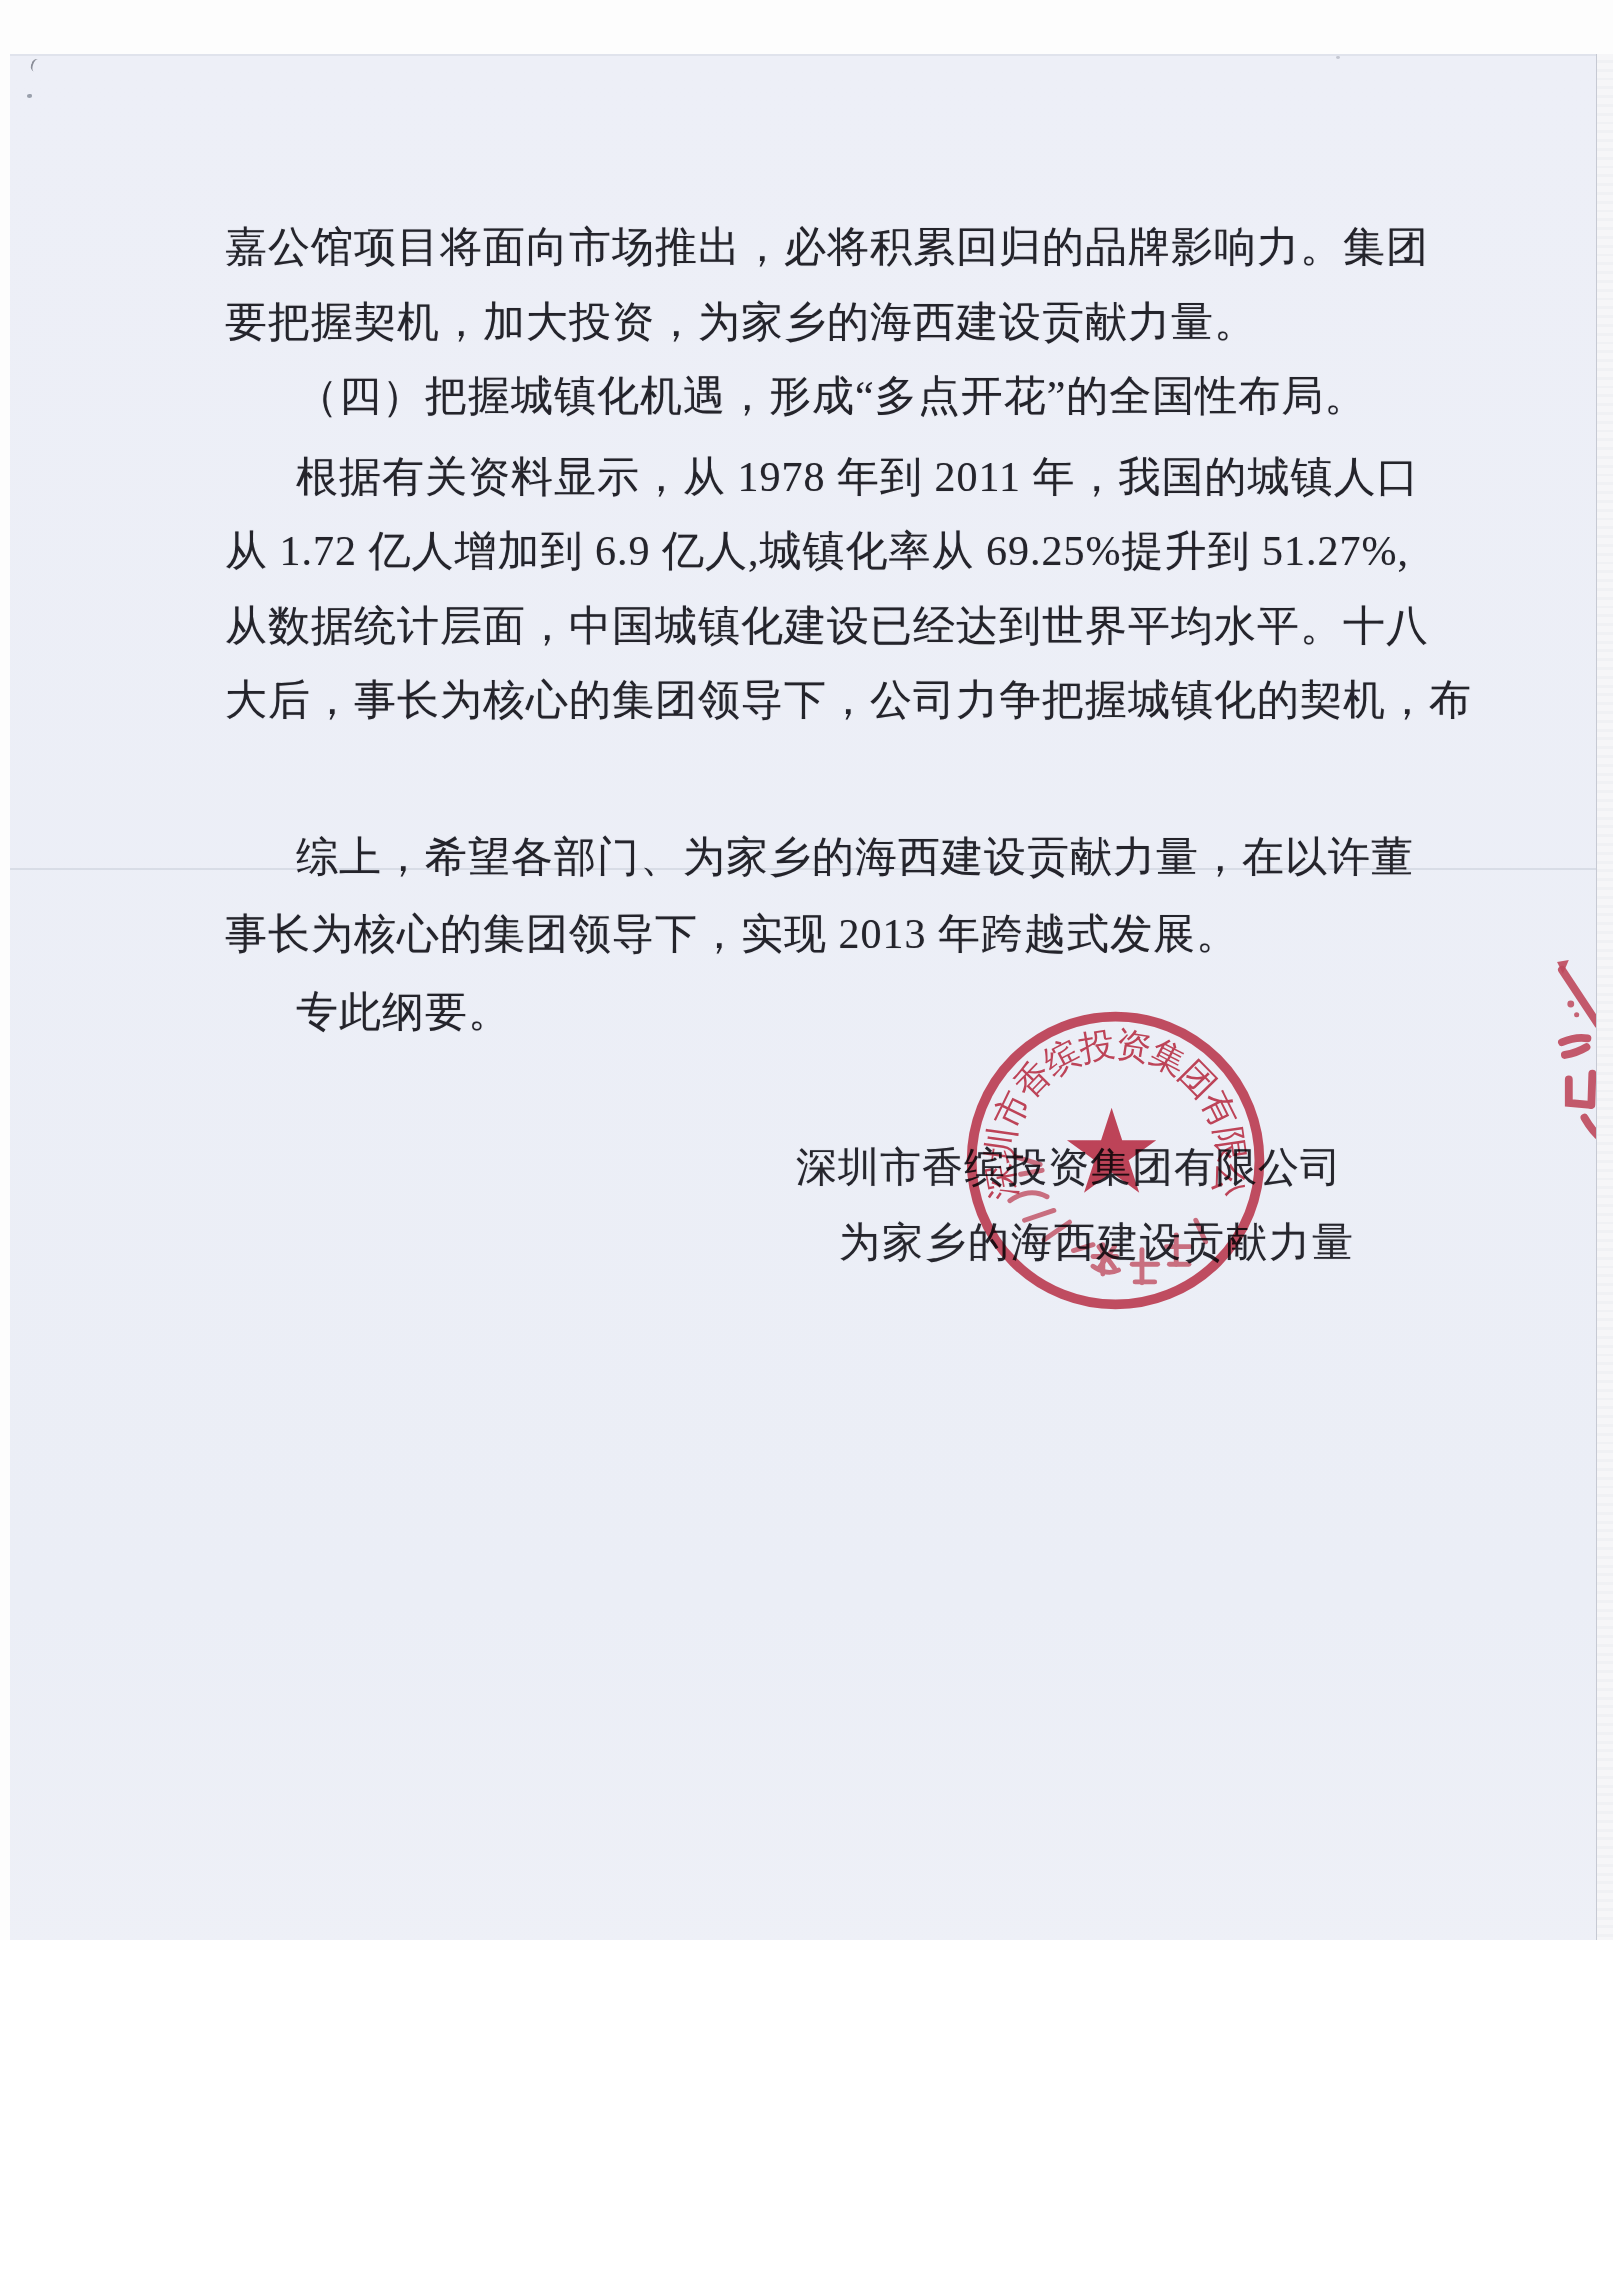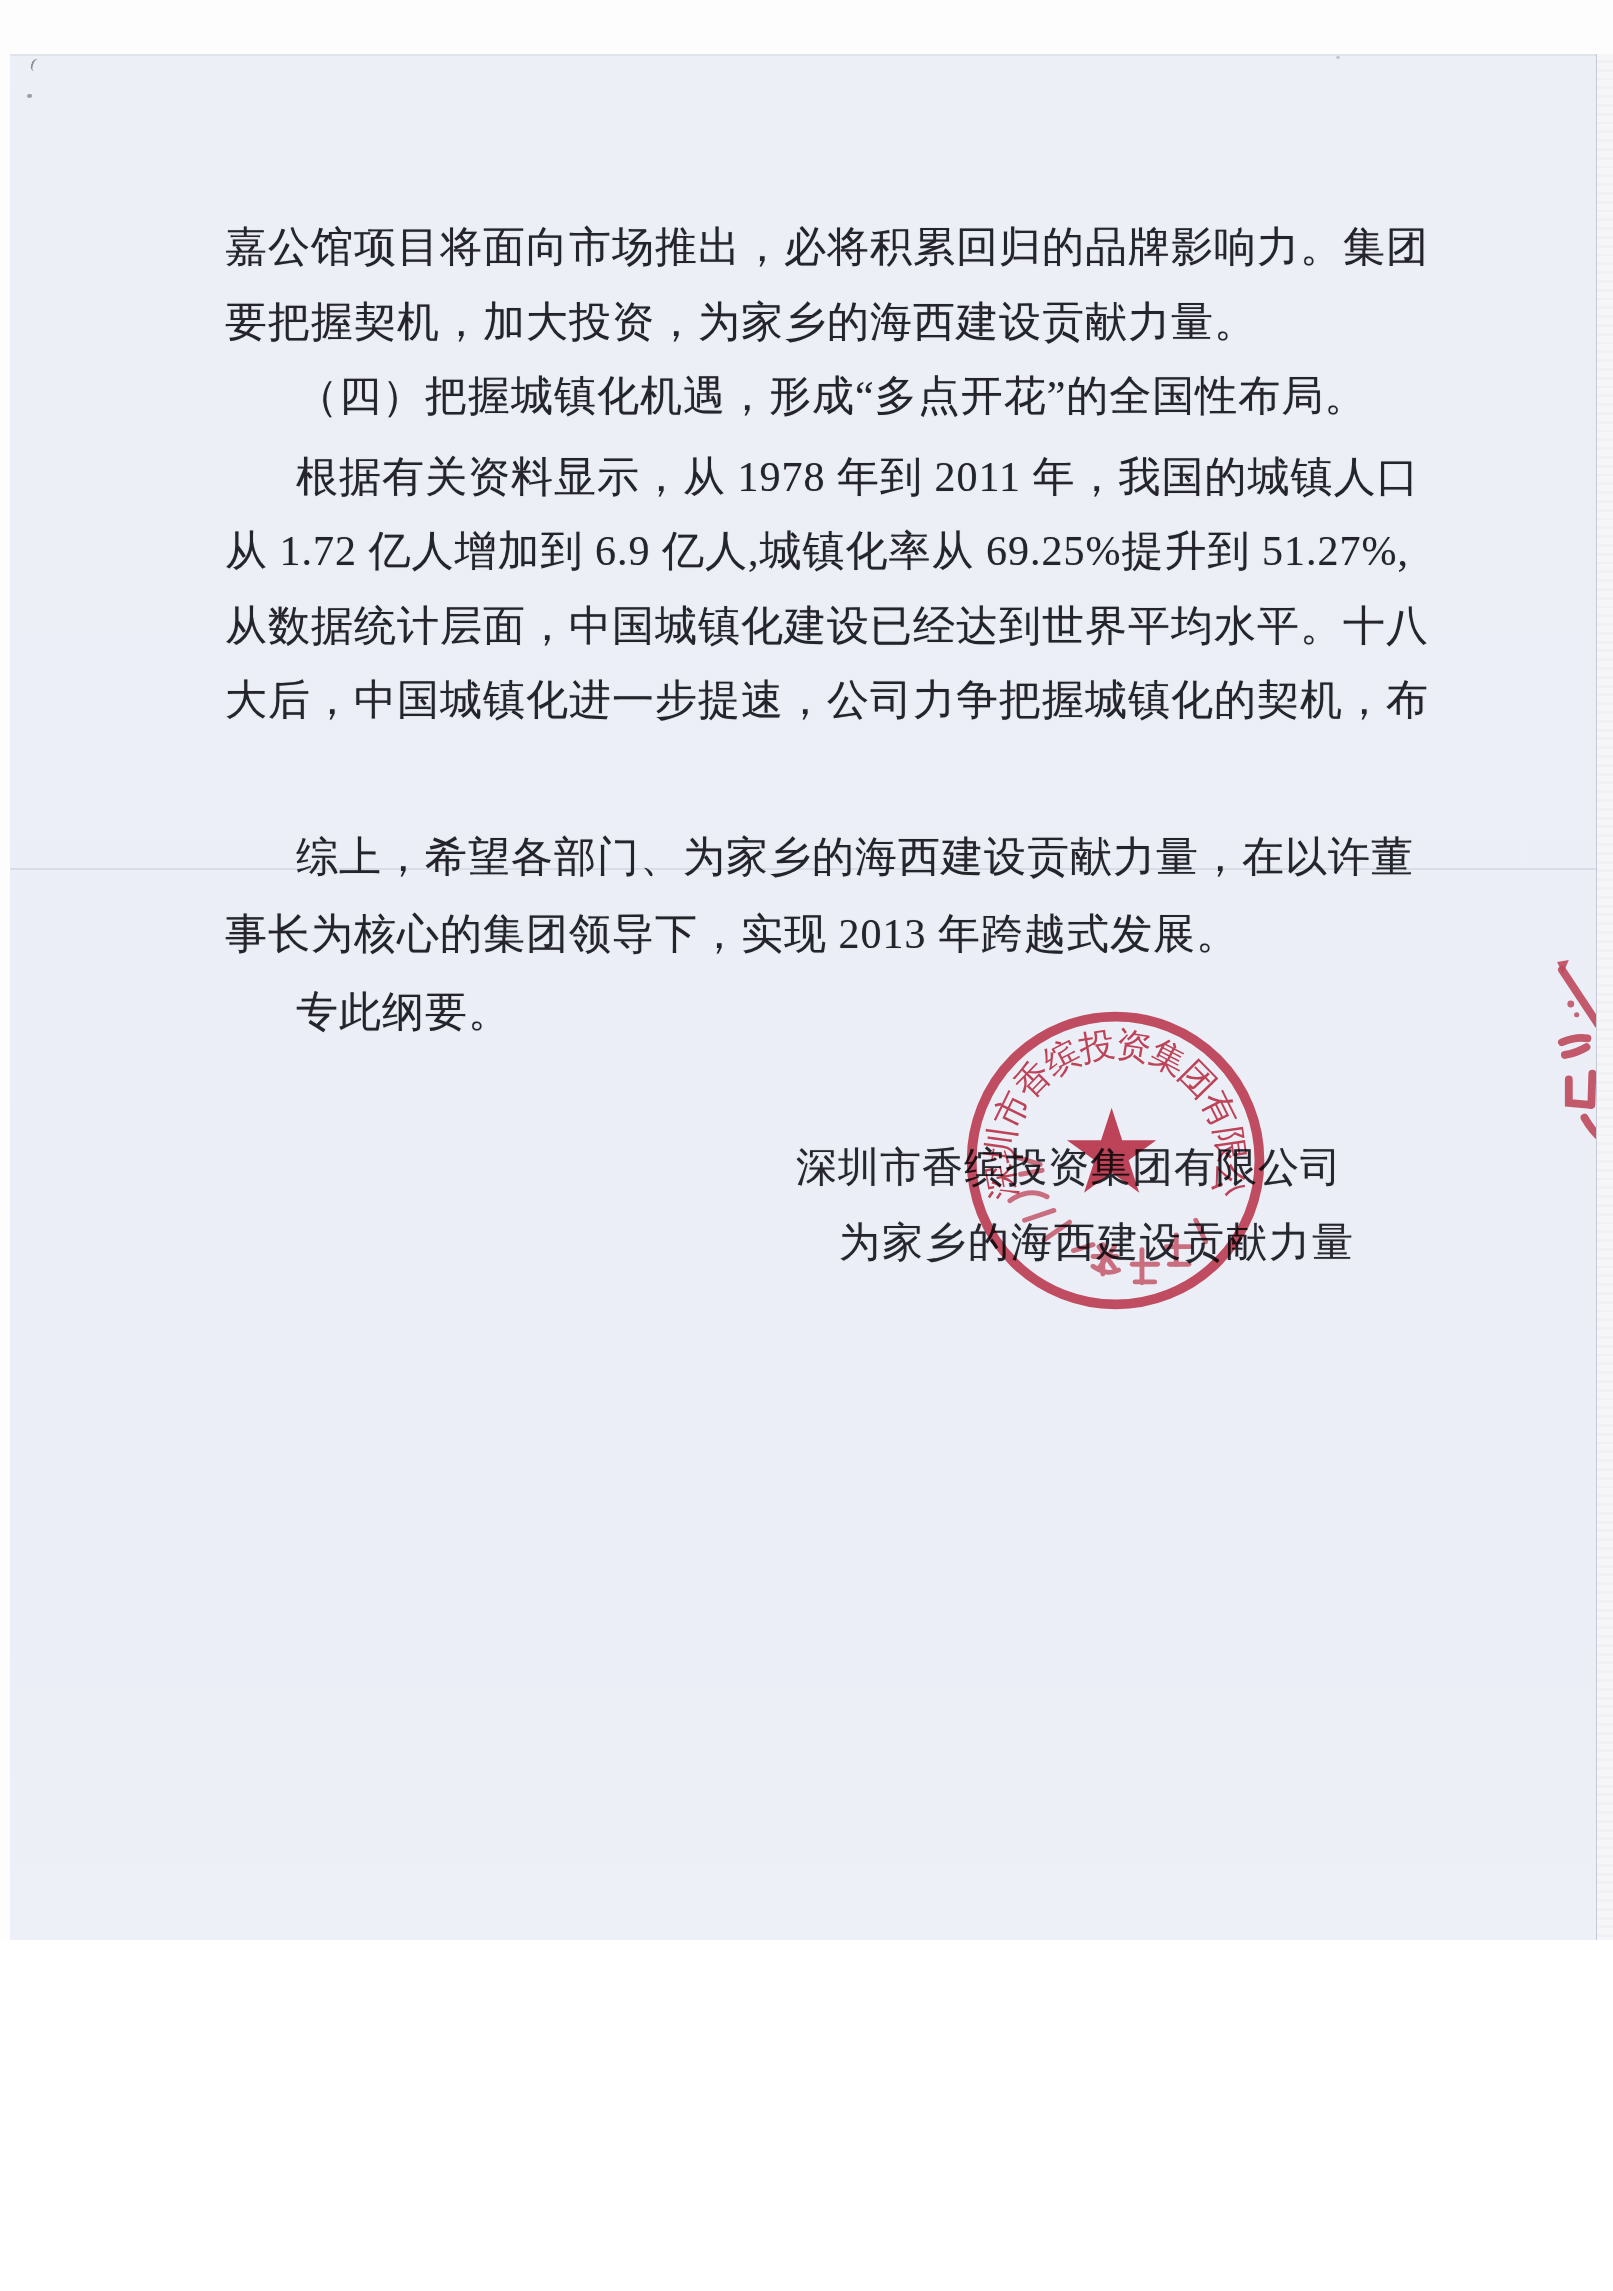--- a/index.html
+++ b/index.html
@@ -79,21 +79,21 @@
   <div class="speck1"></div>
   <div class="speck2"></div>
   <div class="speck3"></div>
 
   <div class="line" style="top:223px">嘉公馆项目将面向市场推出，必将积累回归的品牌影响力。集团</div>
   <div class="line" style="top:298px">要把握契机，加大投资，为家乡的海西建设贡献力量。</div>
   <div class="line indent" style="top:372px">（四）把握城镇化机遇，形成“多点开花”的全国性布局。</div>
   <div class="line indent" style="top:453px">根据有关资料显示，从 1978 年到 2011 年，我国的城镇人口</div>
   <div class="line" style="top:527px">从 1.72 亿人增加到 6.9 亿人,城镇化率从 69.25%提升到 51.27%,</div>
   <div class="line" style="top:602px">从数据统计层面，中国城镇化建设已经达到世界平均水平。十八</div>
-  <div class="line" style="top:676px">大后，中国城镇化进一步提速，公司力争把握城镇化的契机，布</div>
+  <div class="line" style="top:676px">大后，事长为核心的集团领导下，公司力争把握城镇化的契机，布</div>
   <div class="line indent" style="top:833px">综上，希望各部门、为家乡的海西建设贡献力量，在以许董</div>
   <div class="line" style="top:910px">事长为核心的集团领导下，实现 2013 年跨越式发展。</div>
   <div class="line indent" style="top:988px">专此纲要。</div>
 
   <div class="sig">深圳市香缤投资集团有限公司</div>
   <div class="date">为家乡的海西建设贡献力量</div>
 
   <svg class="seal" viewBox="0 0 330 330">
     <circle cx="163" cy="164" r="147" fill="none" stroke-width="10" opacity="0.95" stroke="#c93a4e"></circle>
     <polygon points="159,110 169.8,143.2 204.6,143.2 176.4,163.7 187.2,196.8 159,176.3 130.8,196.8 141.6,163.7 113.4,143.2 148.2,143.2" fill="#c93a4e"></polygon>

